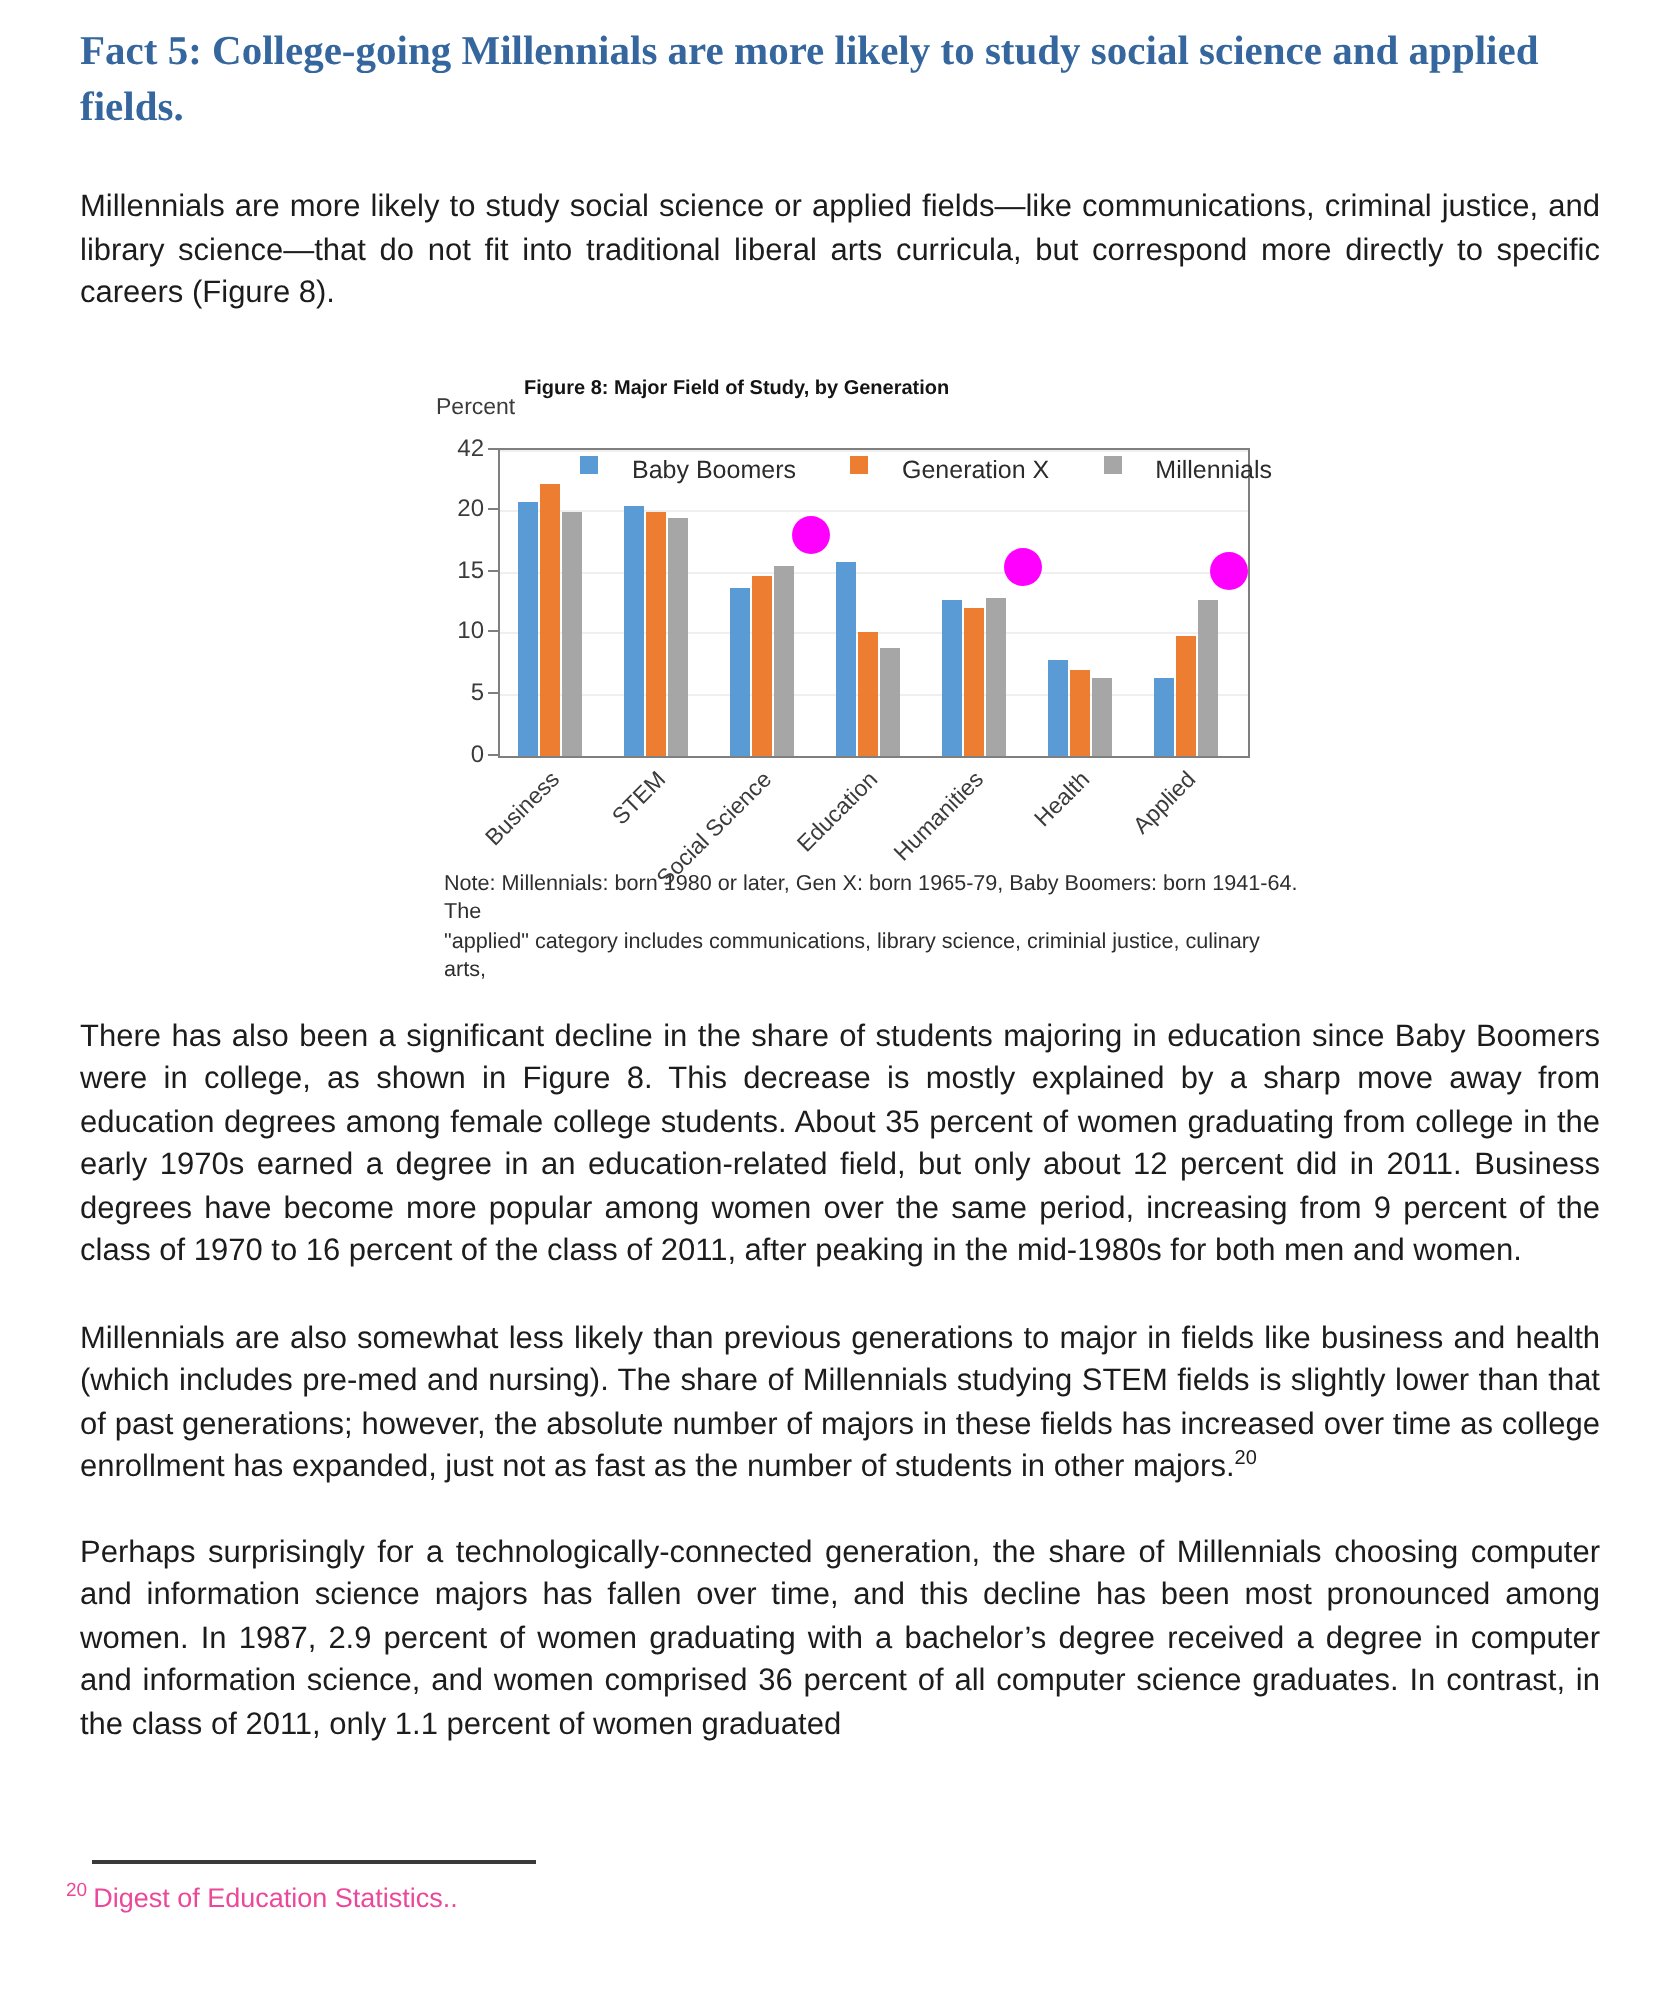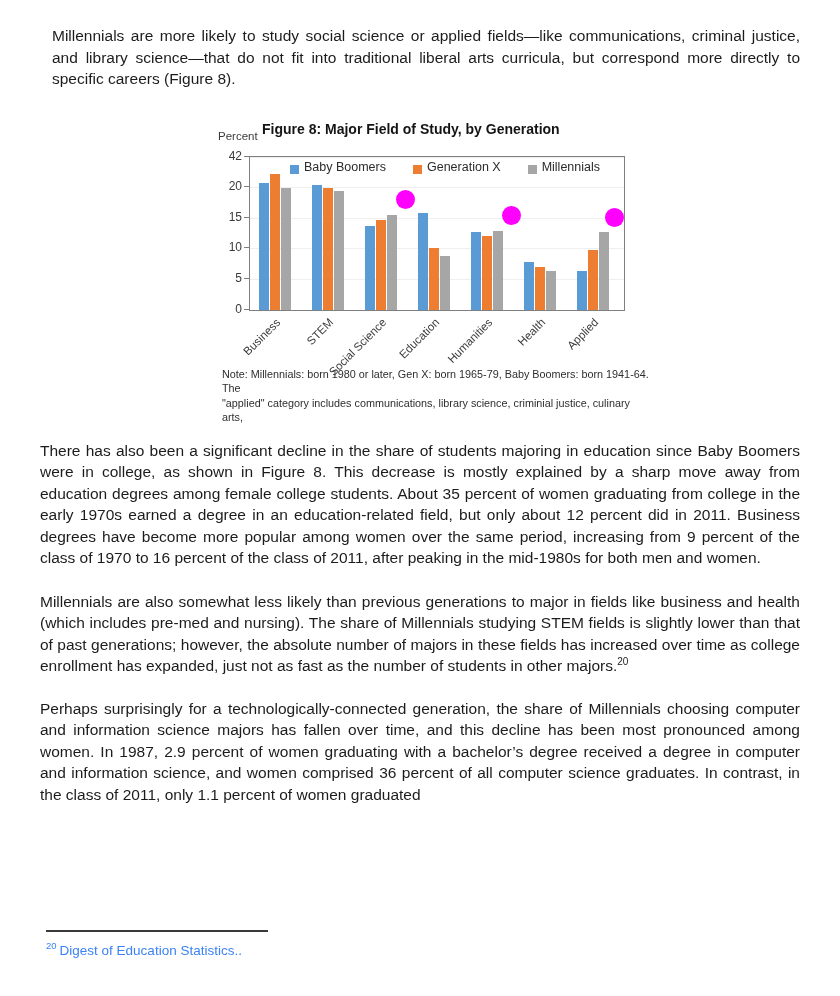--- a/index.html
+++ b/index.html
@@ -21,57 +21,57 @@
     color: #35679E;
     margin: 12px 0 0 0;
   }
   p.body-text {
     font-size: 15.5px;
     line-height: 21.5px;
     text-align: justify;
     margin: 0;
     color: #1c1c1c;
   }
-  #para-1 { margin-top: 25px; margin-left: 12px; }
+  #para-1 { margin-top: 25px; }
   #para-2 { margin-top: 19px; }
   #para-3 { margin-top: 22px; }
   #para-4 { margin-top: 21px; }
   p.body-text sup { font-size: 10px; line-height: 0; }
 
   
   figure.chart {
     position: relative;
     width: 460px; height: 300px;
     margin: 31px 0 0 160px;
     padding: 0;
   }
   .chart-title {
     position: absolute; left: 62px; top: 0;
-    font-size: 14px; font-weight: bold; color: #141414;
+    font-size: 10px; font-weight: bold; color: #141414;
     white-space: nowrap;
   }
   .y-axis-title {
     position: absolute; left: 18px; top: 9px;
     font-size: 11.5px; color: #3b3b3b;
   }
   .plot {
     position: absolute; left: 49px; top: 35px;
     width: 374px; height: 153px;
     border: 1px solid #7f7f7f;
     background: #ffffff;
     box-sizing: content-box;
   }
   .gridline { position: absolute; left: 0; width: 100%; height: 1px; background: #efefef; }
   .legend {
     position: absolute; left: 40px; top: 3px;
     display: flex; gap: 27px; align-items: center;
     font-size: 12.5px; color: #2b2b2b;
     white-space: nowrap;
   }
-  .legend-item { display: flex; align-items: flex-end; gap: 5px; }
+  .legend-item { display: flex; align-items: flex-start; gap: 17px; }
   .legend-swatch { width: 9px; height: 9px; display: inline-block; }
   .bar-group {
     position: absolute; bottom: 0;
     width: 32px; height: 100%;
     display: flex; align-items: flex-end; justify-content: center; gap: 1px;
   }
   .bar { width: 10px; }
   .hl-circle { position: absolute; width: 19px; height: 19px; border-radius: 50%; }
   .ytick-label {
     position: absolute; width: 28px; text-align: right;
@@ -85,35 +85,36 @@
     white-space: nowrap;
   }
   .chart-notes {
     position: absolute; left: 22px; top: 246px; width: 430px;
     font-size: 10.8px; line-height: 14.5px; color: #2e2e2e;
   }
 
   
   .footnote-sep { position: absolute; left: 46px; top: 930px; width: 222px; height: 1.5px; background: #3a3a3a; }
   .footnote {
-    position: absolute; left: 46px; top: 940px;
-    font-size: 13.5px; color: #3b82f6;
+    position: absolute; left: 33px; top: 940px;
+    font-size: 13.5px; color: #ec4899;
   }
   .footnote sup { font-size: 9.5px; margin-right: 3px; }
   .page-number {
     position: absolute; left: 0; top: 965px; width: 840px;
     font-size: 14.5px; color: #1c1c1c; margin-top: 32px;
   }
 </style>
 </head>
 <body>
 
 <div class="page">
   <div class="content">
 
+    <h1 class="heading">Fact 5: College-going Millennials are more likely to study social science and applied fields.</h1>
 
     <p class="body-text" id="para-1">Millennials are more likely to study social science or applied fields—like communications, criminal justice, and library science—that do not fit into traditional liberal arts curricula, but correspond more directly to specific careers (Figure 8).</p>
 
     <figure class="chart" id="chart">
       <div class="chart-title">Figure 8: Major Field of Study, by Generation</div>
       <div class="y-axis-title">Percent</div>
       <div class="plot" id="plot">
         <div class="legend" id="legend">
             <span class="legend-item">
               <span class="legend-swatch" style="background: rgb(91, 155, 213);"></span>

